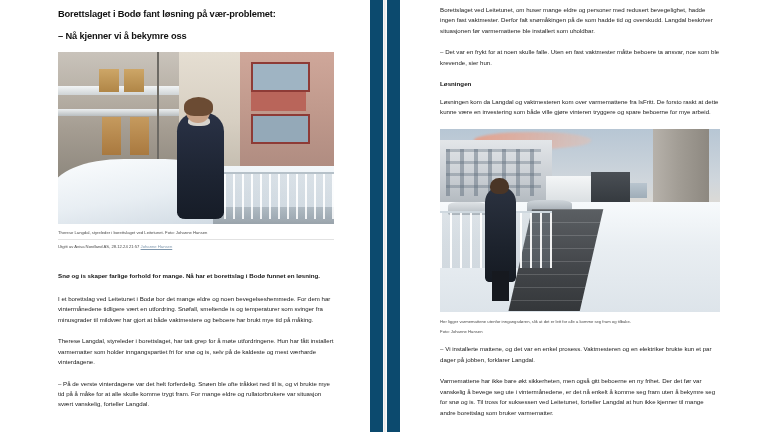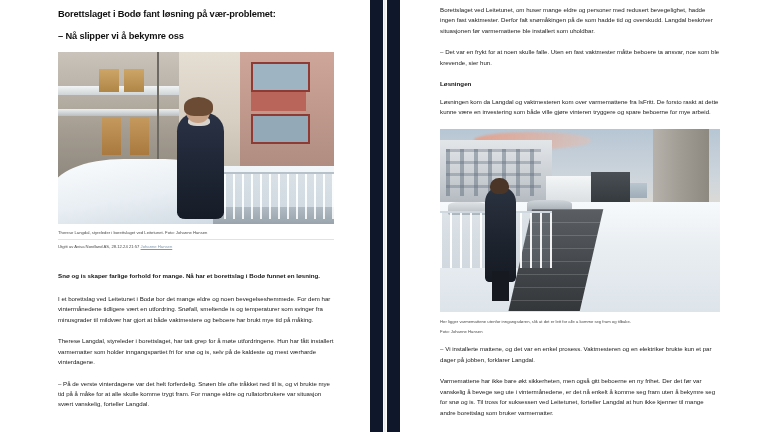--- a/index.html
+++ b/index.html
@@ -13,21 +13,21 @@
     background: #ffffff;
     font-family: "Liberation Sans", sans-serif;
     color: #1a1a1a;
     -webkit-font-smoothing: antialiased;
   }
   .spread {
     position: relative;
     width: 768px;
     height: 432px;
     display: flex;
-    background: #0f172a;
+    background: #0c4a6e;
     gap: 13px;
   }
   .page {
     position: relative;
     height: 432px;
     background: #ffffff;
     box-sizing: border-box;
     overflow: hidden;
   }
   .page-left {
@@ -311,21 +311,21 @@
   }
 </style>
 </head>
 <body>
 
 <div class="spread">
 
   <div class="page page-left">
 
     <h1 class="headline">Borettslaget i Bodø fant løsning på vær-problemet:</h1>
-    <h2 class="subheadline">– Nå slipper vi å bekymre oss</h2>
+    <h2 class="subheadline">– Nå kjenner vi å bekymre oss</h2>
 
     <div class="photo photo-1">
       <div class="layer p1-sky"></div>
       <div class="layer p1-bldg-left"></div>
       <div class="layer p1-balcony-1"></div>
       <div class="layer p1-door-top-a"></div>
       <div class="layer p1-door-top-b"></div>
       <div class="layer p1-balcony-2"></div>
       <div class="layer p1-door-a"></div>
       <div class="layer p1-door-b"></div>

